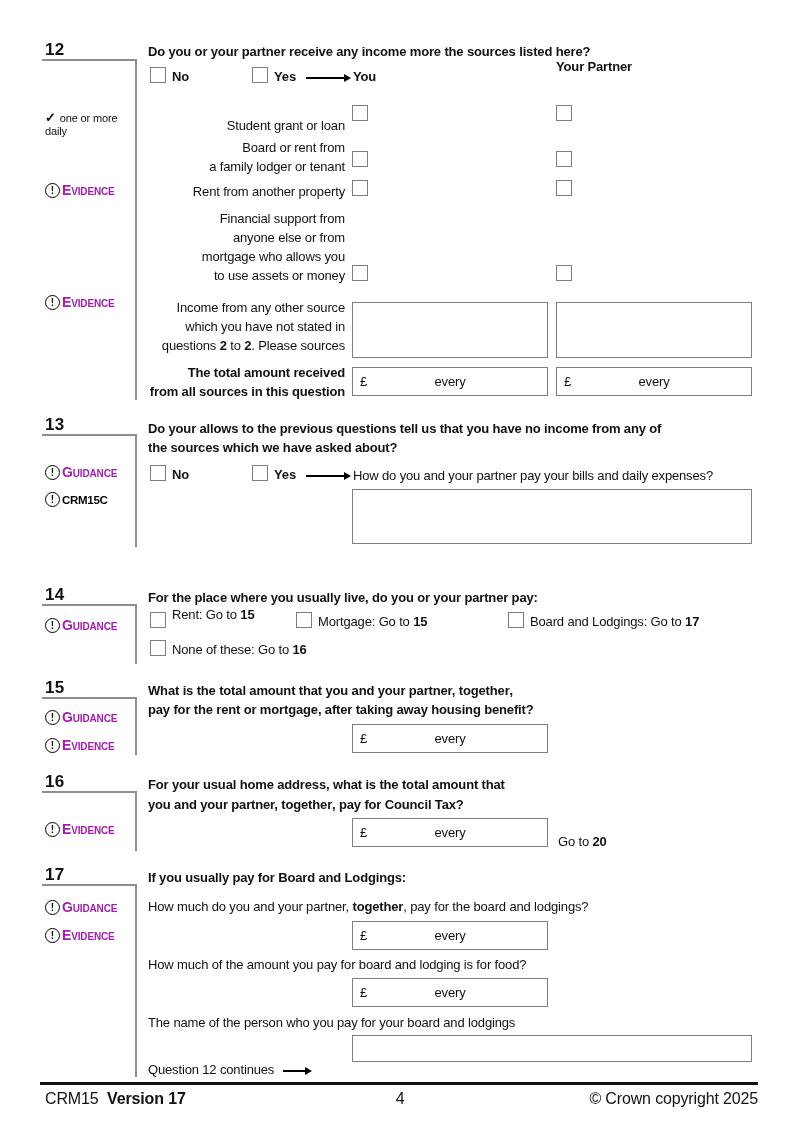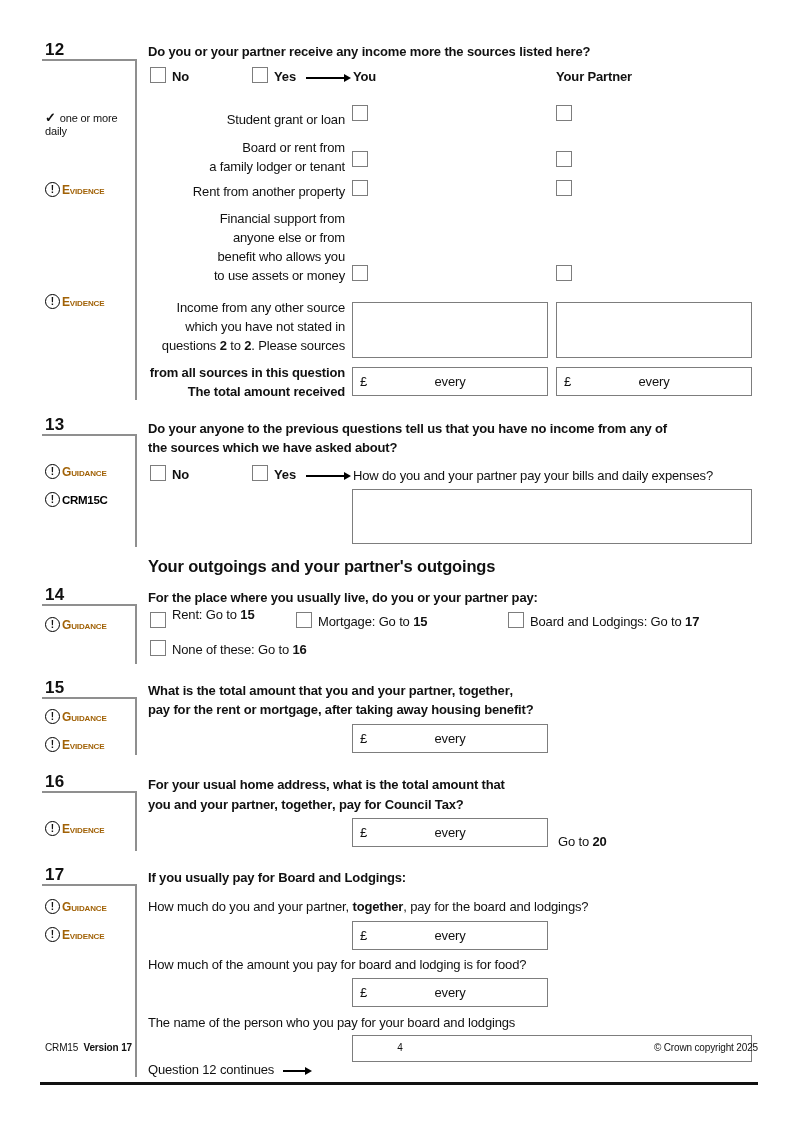--- a/index.html
+++ b/index.html
@@ -21,31 +21,31 @@
   .box { position:absolute; border:1.5px solid #7d7d7d; background:#fff; box-sizing:border-box; }
   .moneybox { width:196px; height:29px; display:flex; align-items:center; justify-content:center; }
   .pound { position:absolute; left:7px; top:6px; }
   .rlabel { position:absolute; right:455px; text-align:right; white-space:nowrap; line-height:19px; }
   .note { position:absolute; left:45px; display:flex; align-items:center; gap:2px; }
   .excl {
     width:13px; height:13px; border:1.8px solid #000; border-radius:50%;
     display:flex; align-items:center; justify-content:center;
     font-size:10px; font-weight:700; flex:none; letter-spacing:0;
   }
-  .note-label { font-variant:small-caps; font-weight:700; font-size:12px; color:#a16207; }
+  .note-label { font-variant:small-caps; font-weight:700; font-size:14px; color:#a21caf; }
   .note-label.dark { font-variant:normal; color:#000; font-size:11.5px; letter-spacing:-0.3px; }
   .arrow { position:absolute; height:1.6px; background:#000; }
   .ah { position:absolute; right:-7px; top:-3.4px; width:0; height:0;
         border-left:7px solid #000; border-top:4px solid transparent; border-bottom:4px solid transparent; }
   .tickline { display:flex; align-items:center; gap:4px; font-size:12.3px; }
   .tick { font-weight:700; font-size:13px; }
   .margin2 { font-size:11px; }
   .secheading { position:absolute; left:148px; font-size:16.5px; font-weight:700; white-space:nowrap; }
   .footline { position:absolute; left:40px; top:1082px; width:718px; height:3px; background:#111; }
-  .foot { position:absolute; top:1042px; font-size:10px; white-space:nowrap; }
+  .foot { position:absolute; top:1090px; font-size:16px; white-space:nowrap; }
 </style>
 </head>
 <body>
 
 <div class="page">
 
   <div class="q" style="top:40px">
     <div class="qnum">12</div>
     <div class="hrule" style="left:42px;top:19px;width:95px"></div>
     <div class="vrule" style="left:135px;top:19px;height:341px"></div>
@@ -53,40 +53,40 @@
     <div class="qtext" style="left:148px;top:4px">Do you or your partner receive any income more the sources listed here?</div>
 
     <div class="cb" style="left:150px;top:27px"></div>
     <div class="cblabel" style="left:172px;top:29px">No</div>
     <div class="cb" style="left:252px;top:27px"></div>
     <div class="cblabel" style="left:274px;top:29px">Yes</div>
     <div class="arrow" style="left:306px;top:37px;width:38px">
         <span class="ah"></span>
       </div>
     <div class="cblabel" style="left:353px;top:29px">You</div>
-    <div class="cblabel" style="left:556px;top:29px">Your Partner</div>
+    <div class="cblabel" style="left:556px;top:19px">Your Partner</div>
 
     <div class="rtext" style="left:45px;top:70px">
       <div class="tickline">
         <span class="tick">✓</span>
         <span class="margin2">one or more</span>
       </div>
       <div class="margin2">daily</div>
     </div>
 
     <div class="note" style="top:142px">
       <span class="excl">!</span>
       <span class="note-label">Evidence</span>
     </div>
     <div class="note" style="top:254px">
       <span class="excl">!</span>
       <span class="note-label">Evidence</span>
     </div>
 
-    <div class="rlabel" style="top:70px">
+    <div class="rlabel" style="top:76px">
       <div>Student grant or loan</div>
     </div>
     <div class="cb" style="left:352px;top:65px"></div>
     <div class="cb" style="left:556px;top:65px"></div>
 
     <div class="rlabel" style="top:98px">
       <div>Board or rent from</div>
       <div>a family lodger or tenant</div>
     </div>
     <div class="cb" style="left:352px;top:111px"></div>
@@ -94,54 +94,54 @@
 
     <div class="rlabel" style="top:142px">
       <div>Rent from another property</div>
     </div>
     <div class="cb" style="left:352px;top:140px"></div>
     <div class="cb" style="left:556px;top:140px"></div>
 
     <div class="rlabel" style="top:169px">
       <div>Financial support from</div>
       <div>anyone else or from</div>
-      <div>benefit who allows you</div>
+      <div>mortgage who allows you</div>
       <div>to use assets or money</div>
     </div>
     <div class="cb" style="left:352px;top:225px"></div>
     <div class="cb" style="left:556px;top:225px"></div>
 
     <div class="rlabel" style="top:258px">
       <div>Income from any other source</div>
       <div>which you have not stated in</div>
       <div><span>questions </span><span class="b">2</span><span> to </span><span class="b">2</span><span>. Please sources</span></div>
     </div>
     <div class="box" style="left:352px;top:262px;width:196px;height:56px"></div>
     <div class="box" style="left:556px;top:262px;width:196px;height:56px"></div>
 
     <div class="rlabel b" style="top:323px">
+      <div>The total amount received</div>
       <div>from all sources in this question</div>
-      <div>The total amount received</div>
     </div>
     <div class="box moneybox" style="left:352px;top:327px">
       <span class="pound">£</span>
       <span>every</span>
     </div>
     <div class="box moneybox" style="left:556px;top:327px">
       <span class="pound">£</span>
       <span>every</span>
     </div>
   </div>
 
   <div class="q" style="top:415px">
     <div class="qnum">13</div>
     <div class="hrule" style="left:42px;top:19px;width:95px"></div>
     <div class="vrule" style="left:135px;top:19px;height:113px"></div>
 
-    <div class="qtext" style="left:148px;top:6px">Do your anyone to the previous questions tell us that you have no income from any of</div>
+    <div class="qtext" style="left:148px;top:6px">Do your allows to the previous questions tell us that you have no income from any of</div>
     <div class="qtext" style="left:148px;top:25px">the sources which we have asked about?</div>
 
     <div class="note" style="top:49px">
       <span class="excl">!</span>
       <span class="note-label">Guidance</span>
     </div>
     <div class="note" style="top:77px">
       <span class="excl">!</span>
       <span class="note-label dark b">CRM15C</span>
     </div>
@@ -150,21 +150,20 @@
     <div class="cblabel" style="left:172px;top:52px">No</div>
     <div class="cb" style="left:252px;top:50px"></div>
     <div class="cblabel" style="left:274px;top:52px">Yes</div>
     <div class="arrow" style="left:306px;top:60px;width:38px">
         <span class="ah"></span>
       </div>
     <div class="rtext" style="left:353px;top:53px">How do you and your partner pay your bills and daily expenses?</div>
     <div class="box" style="left:352px;top:74px;width:400px;height:55px"></div>
   </div>
 
-  <div class="secheading" style="top:557px">Your outgoings and your partner's outgoings</div>
 
   <div class="q" style="top:585px">
     <div class="qnum">14</div>
     <div class="hrule" style="left:42px;top:19px;width:95px"></div>
     <div class="vrule" style="left:135px;top:19px;height:60px"></div>
 
     <div class="qtext" style="left:148px;top:5px">For the place where you usually live, do you or your partner pay:</div>
 
     <div class="note" style="top:32px">
       <span class="excl">!</span>

